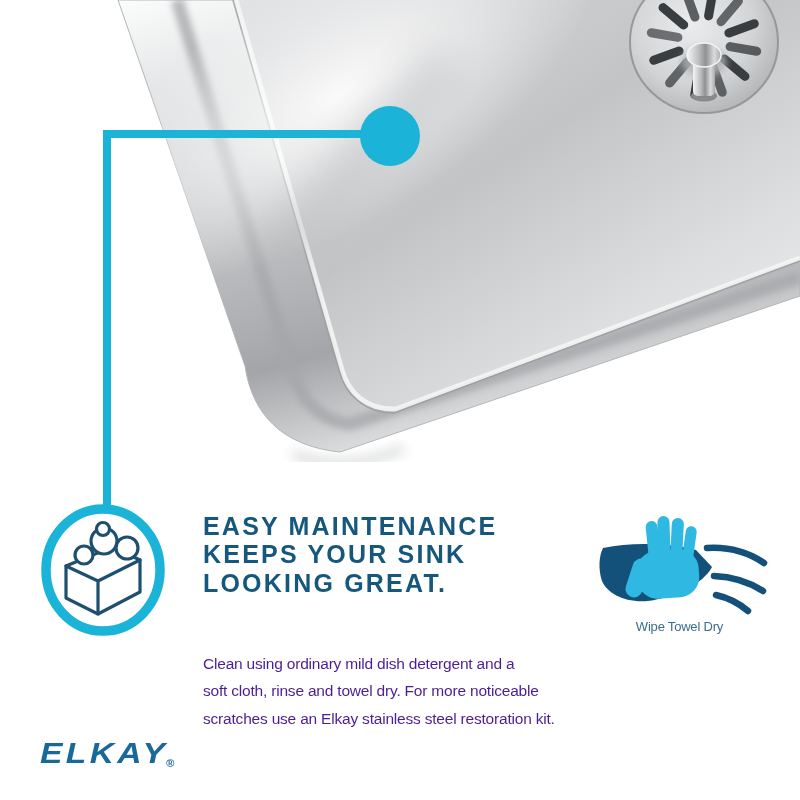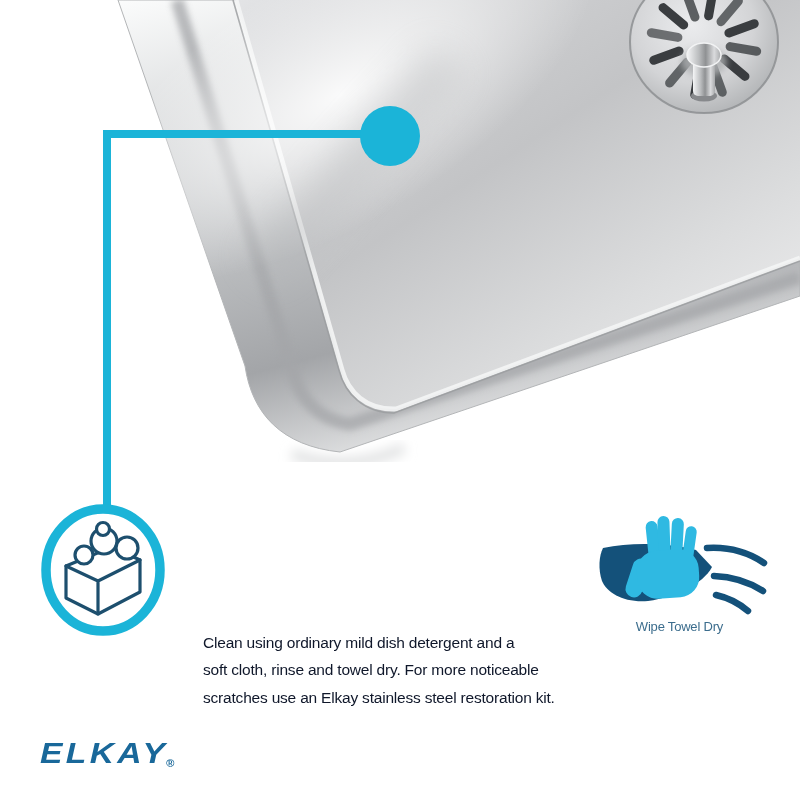--- a/index.html
+++ b/index.html
@@ -8,23 +8,23 @@
     font-family:"Liberation Sans",sans-serif;
   }
   .photo{position:absolute;left:0;top:0;}
   .overlay{position:absolute;left:0;top:0;}
   .headline{
     position:absolute;left:203px;top:512px;width:360px;
     font-size:25px;line-height:28.3px;font-weight:bold;letter-spacing:2.2px;
     color:#15577d;white-space:pre-line;
   }
   .body-text{
-    position:absolute;left:203px;top:629px;width:400px;
+    position:absolute;left:203px;top:650px;width:400px;
     font-size:15.5px;line-height:27.4px;letter-spacing:-0.2px;
-    color:#0f172a;white-space:pre-line;
+    color:#4c1d95;white-space:pre-line;
   }
   .wipe-label{
     position:absolute;left:597px;top:619px;width:165px;text-align:center;
     font-size:13px;color:#3c6d8d;letter-spacing:-0.2px;
   }
   .logo{
     position:absolute;left:40px;top:736px;
     font-size:30px;font-weight:bold;font-style:italic;letter-spacing:3px;
     color:#19689a;transform:scaleX(1.12);transform-origin:left center;
     white-space:nowrap;
@@ -149,20 +149,23 @@
         <rect x="637" y="550" width="62" height="48" rx="20" transform="rotate(-4 668 574)"></rect>
       </g>
       <g fill="none" stroke-width="6.5" stroke-linecap="round" stroke="#14517a">
         <path d="M707,548 Q739,546 764,563"></path>
         <path d="M714,576 Q741,577 763,591"></path>
         <path d="M716,595 Q734,599 748,611"></path>
       </g>
     </g>
   </svg>
 
+  <div class="headline">EASY MAINTENANCE
+KEEPS YOUR SINK
+LOOKING GREAT.</div>
 
   <div class="body-text">Clean using ordinary mild dish detergent and a
 soft cloth, rinse and towel dry. For more noticeable
 scratches use an Elkay stainless steel restoration kit.</div>
 
   <div class="wipe-label">Wipe Towel Dry</div>
 
   <div class="logo"><span>ELKAY</span><span class="reg">®</span></div>
 
 </div>

